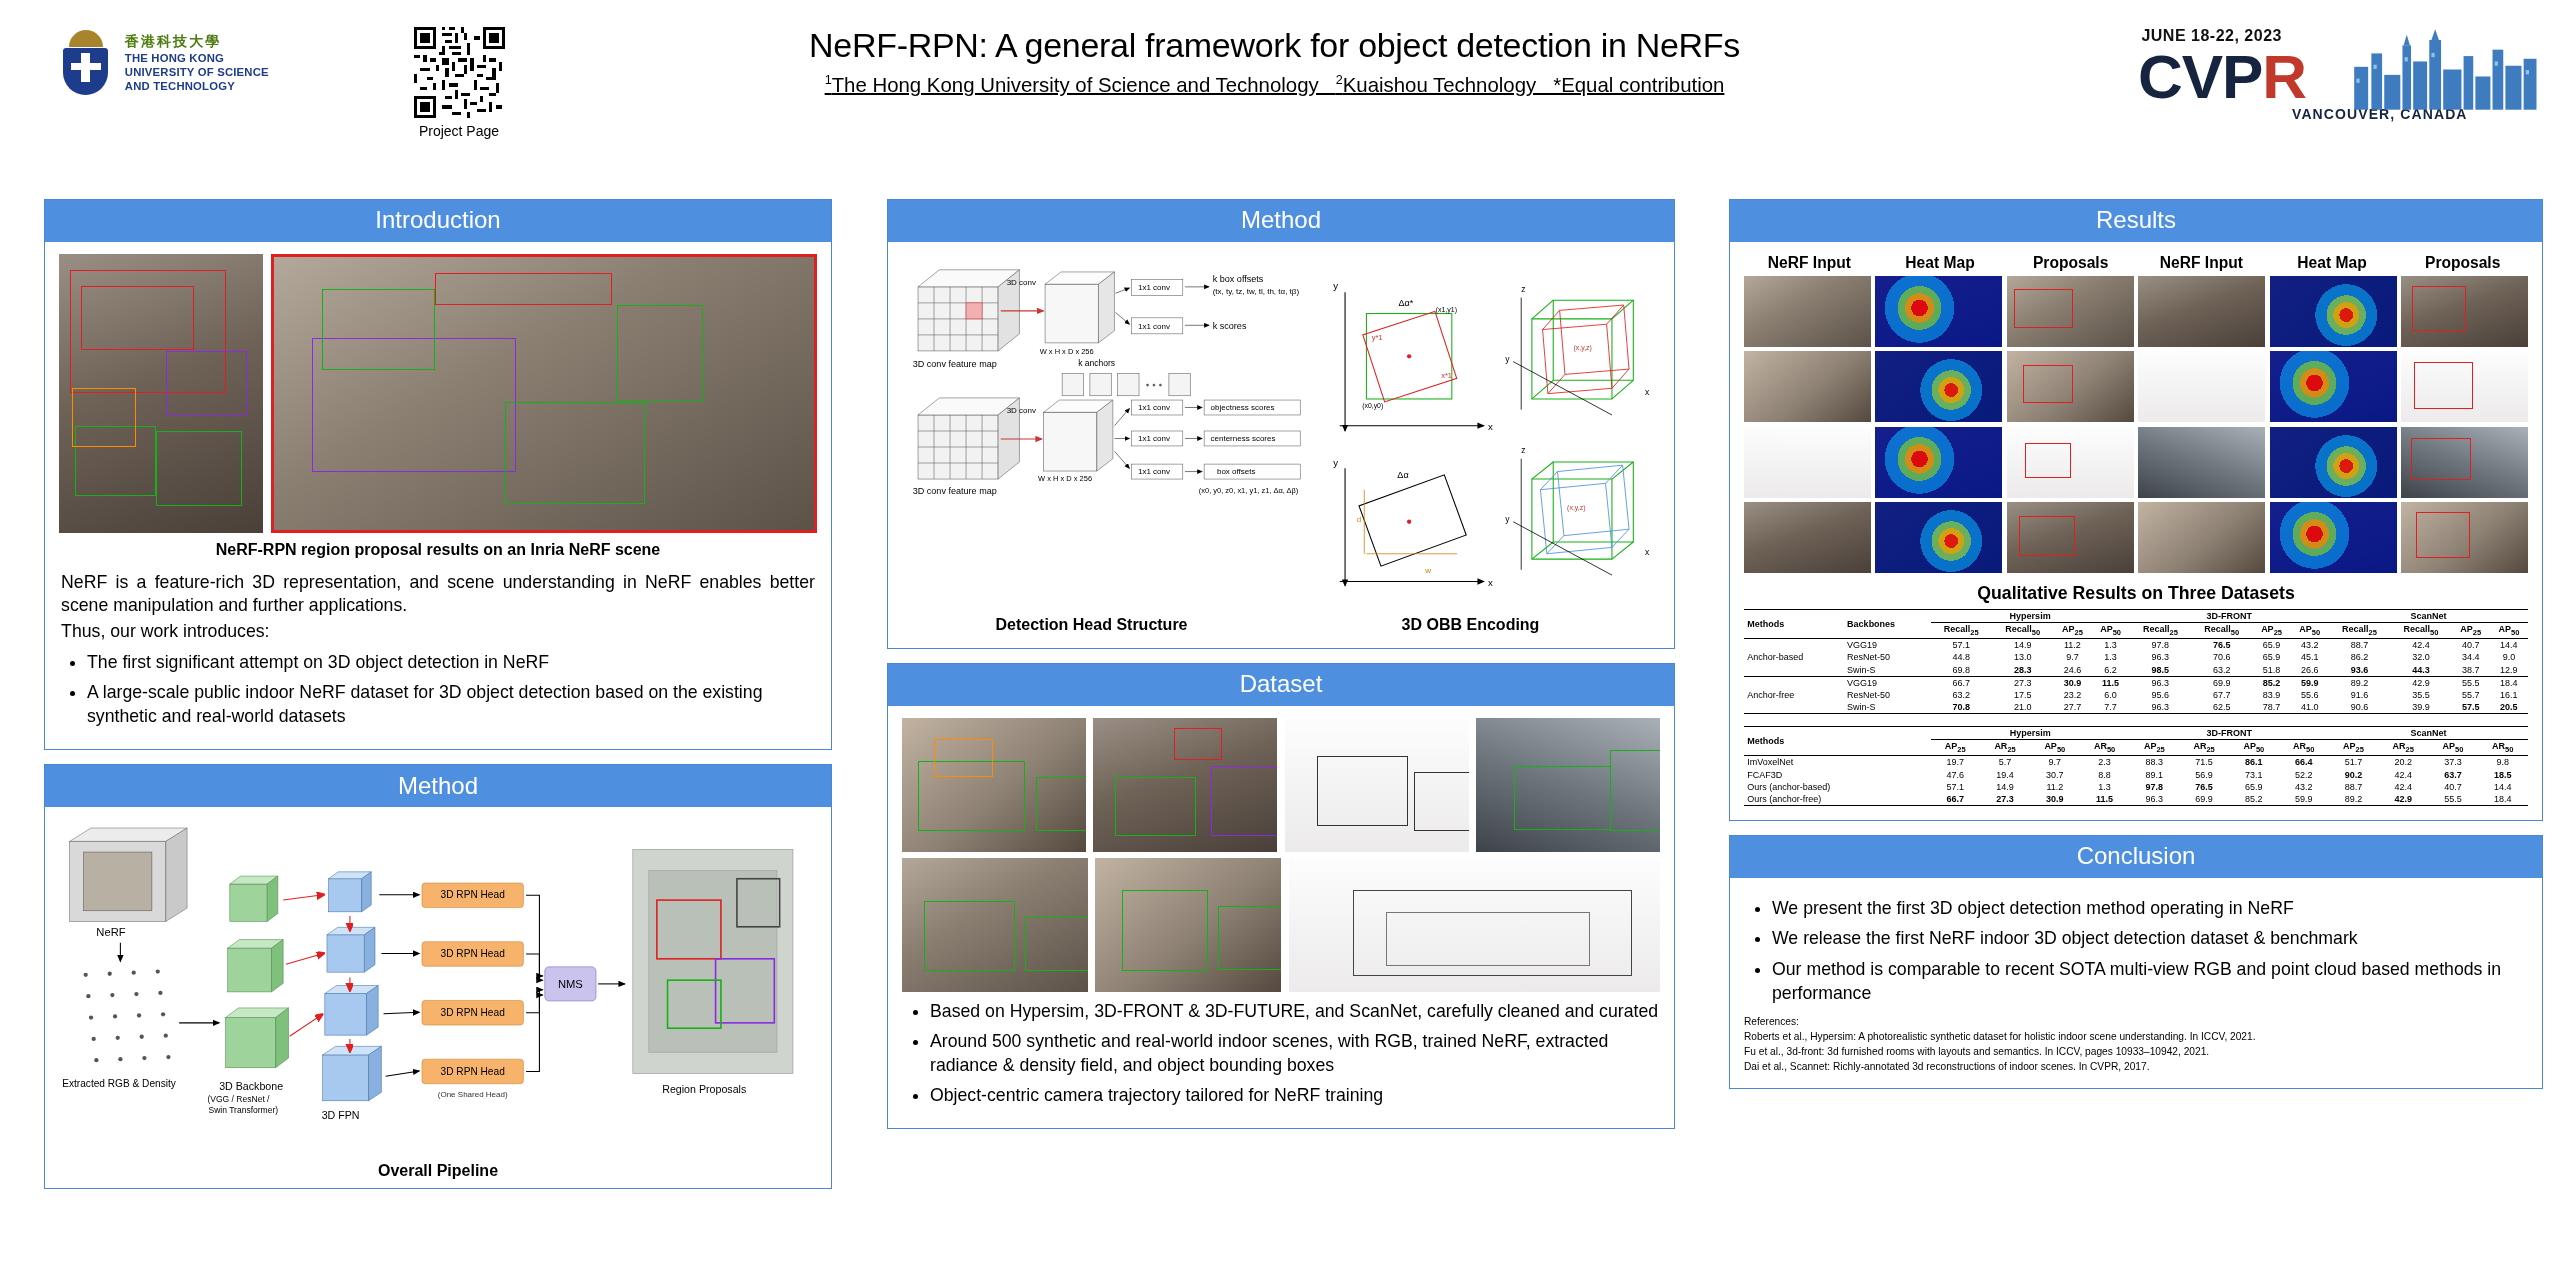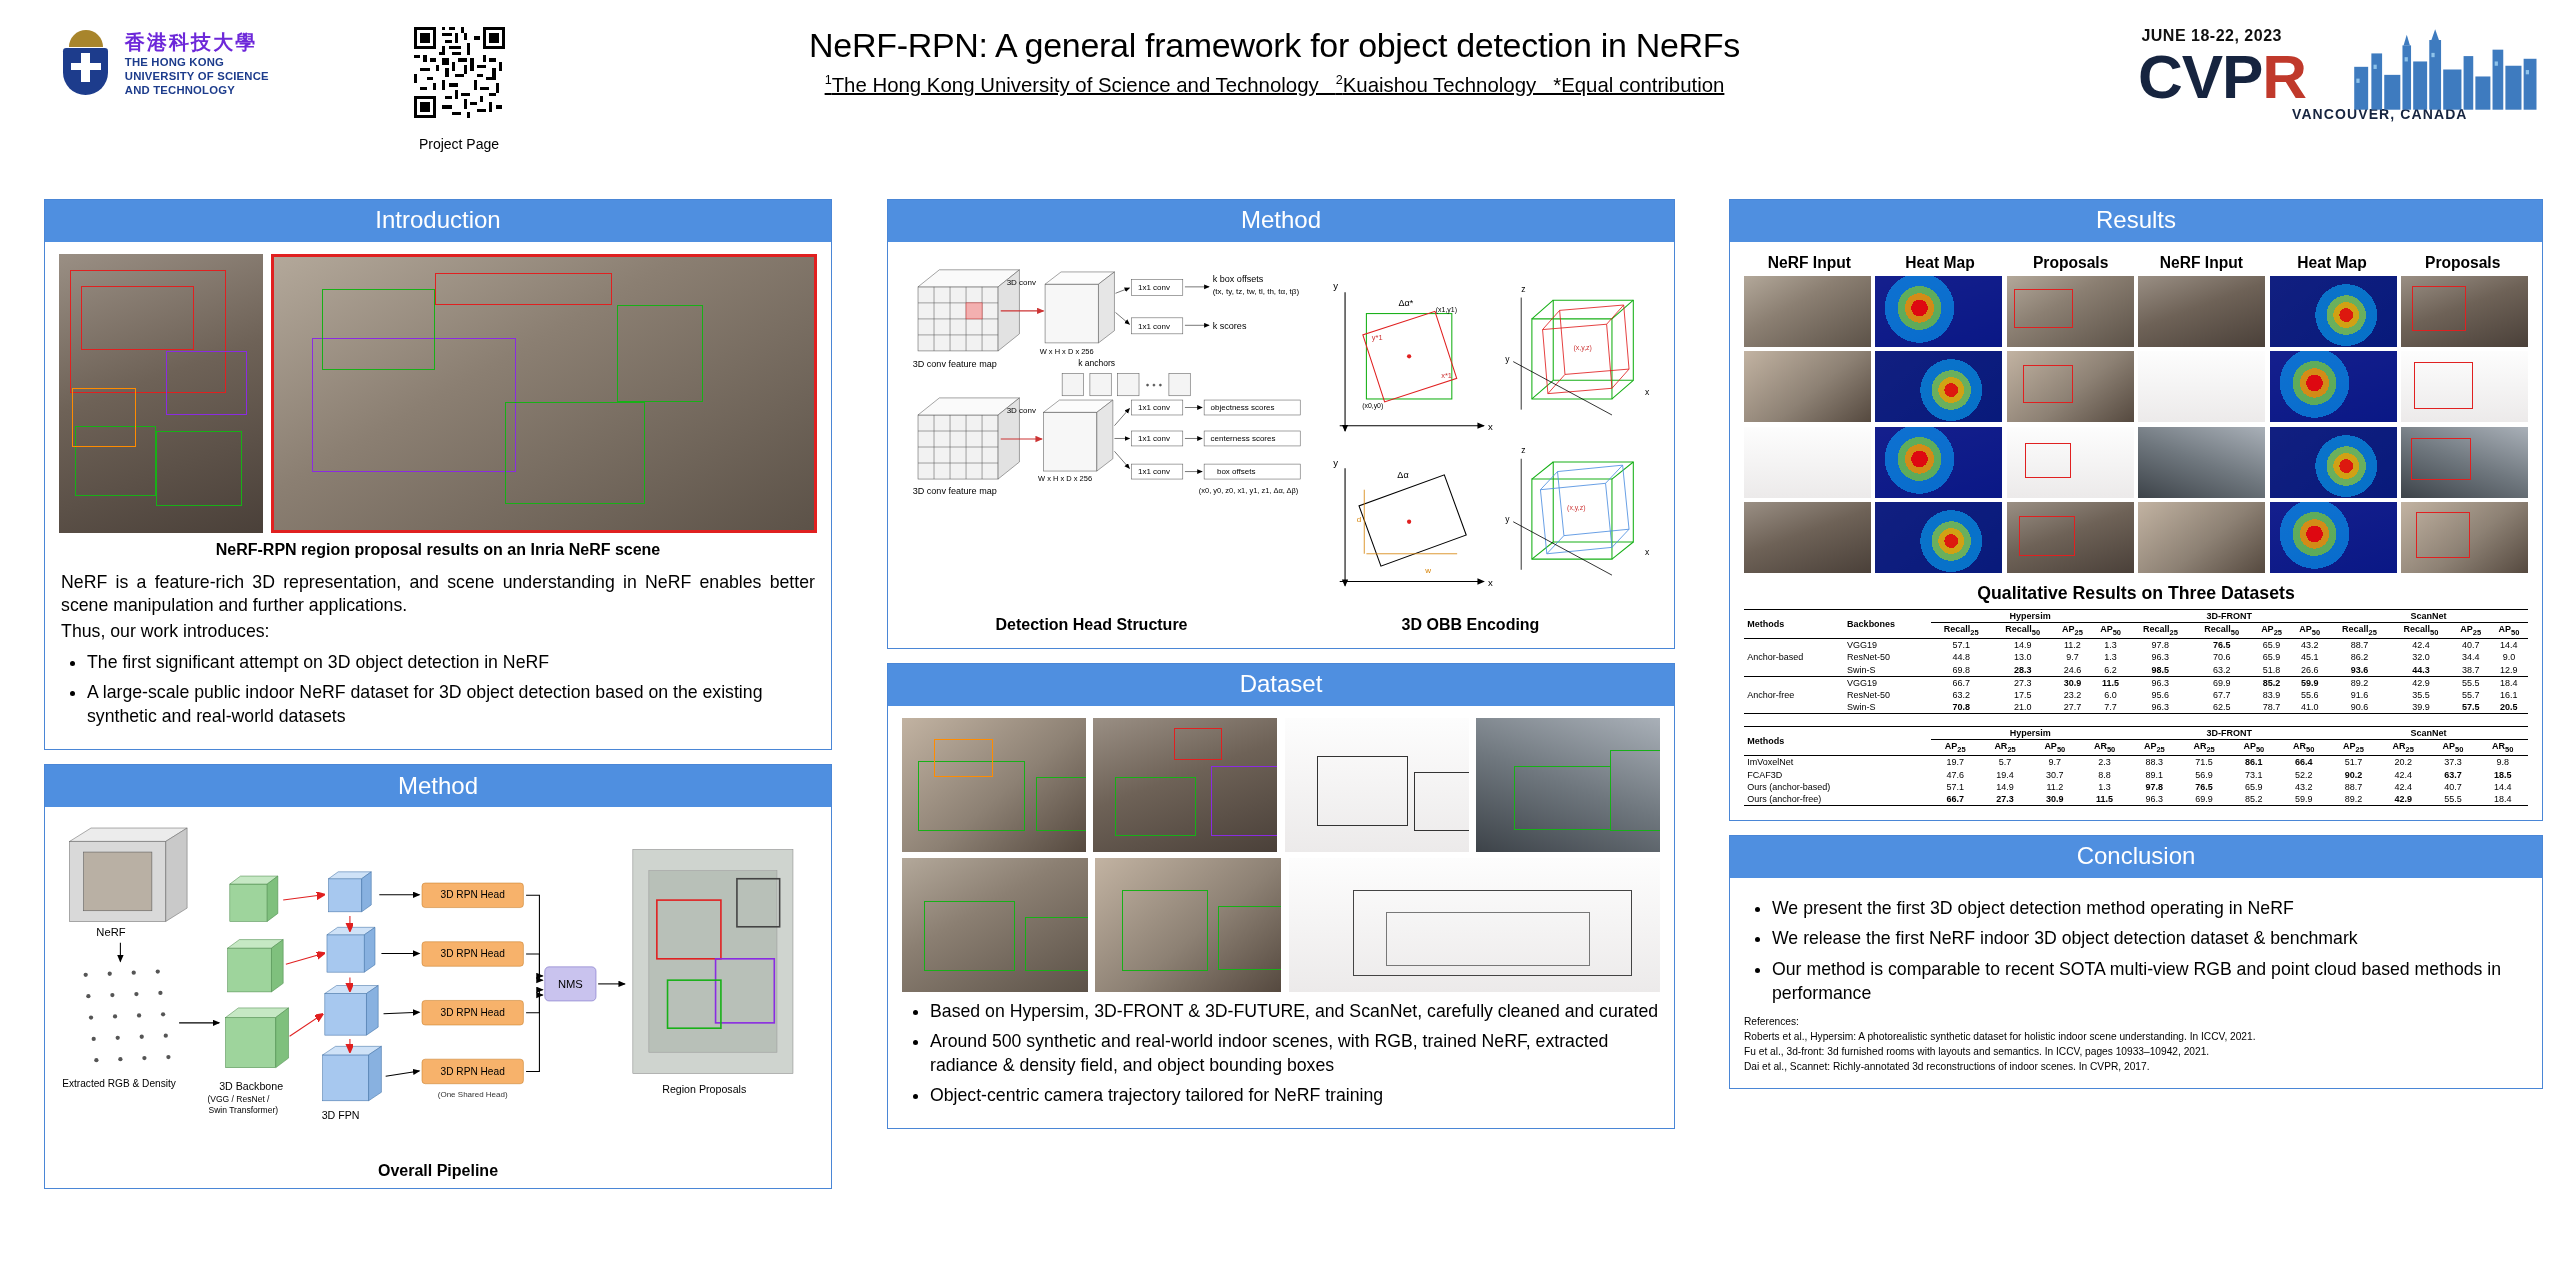--- a/index.html
+++ b/index.html
@@ -17,27 +17,27 @@
   .header { position: absolute; left:0; top:0; width:2576px; height:188px; }
   .logo-hkust { position:absolute; left:59px; top:29.5px; display:flex; align-items:center; gap:11.8px; }
   .hkust-mark { width:54px; height:67px; position:relative; }
   .hkust-mark .dome { position:absolute; left:9.7px; top:0; width:34px; height:17px;
       background:#a8852c; border-radius:17px 17px 0 0; }
   .hkust-mark .shield { position:absolute; left:4.3px; top:18px; width:45px; height:47px;
       background:#1d3c8c; border-radius:3.2px 3.2px 22.5px 22.5px; }
   .hkust-mark .shield:after { content:""; position:absolute; left:18px; top:5.4px; width:8.6px; height:29px; background:#fff; }
   .hkust-mark .shield:before { content:""; position:absolute; left:7.5px; top:15px; width:30px; height:7px; background:#fff; }
   .hkust-text { line-height:1.25; }
-  .hkust-cn { font-size:20px; font-weight:bold; color:#6d28d9; letter-spacing:2.1px; }
+  .hkust-cn { font-size:14px; font-weight:bold; color:#4d7c0f; letter-spacing:2.1px; }
   .hkust-en { font-size:11.3px; font-weight:bold; color:#1d3c8c; letter-spacing:0.2px; }
 
   .qr-block { position:absolute; left:408px; top:27px; width:102px; text-align:center; }
   .qr-img { width:91px; height:91px; margin:0 auto; background:#fff; position:relative;
             border:0; }
-  .qr-caption { font-size:14px; margin-top:18px; }
+  .qr-caption { font-size:14px; margin-top:5px; }
 
   .title-block { position:absolute; left:617px; top:26px; width:1315px; text-align:center; }
   .poster-title { font-size:34px; font-weight:normal; letter-spacing:-0.3px; }
   .authors { font-size:25px; margin-top:11.8px; }
   .affil { font-size:20.4px; margin-top:7.5px;text-decoration:underline; }
   sup { font-size:0.62em; vertical-align:super; }
 
   .cvpr-block { position:absolute; right:32px; top:24px; width:408px; height:134px; }
   .cvpr-date { position:absolute; left:5.4px; top:3.2px; font-size:16px; font-weight:bold; color:#111; letter-spacing:0.5px;}
   .cvpr-word { position:absolute; left:2.1px; top:17px; font-size:62px; font-weight:bold; color:#16243f; letter-spacing:-1.1px; }

